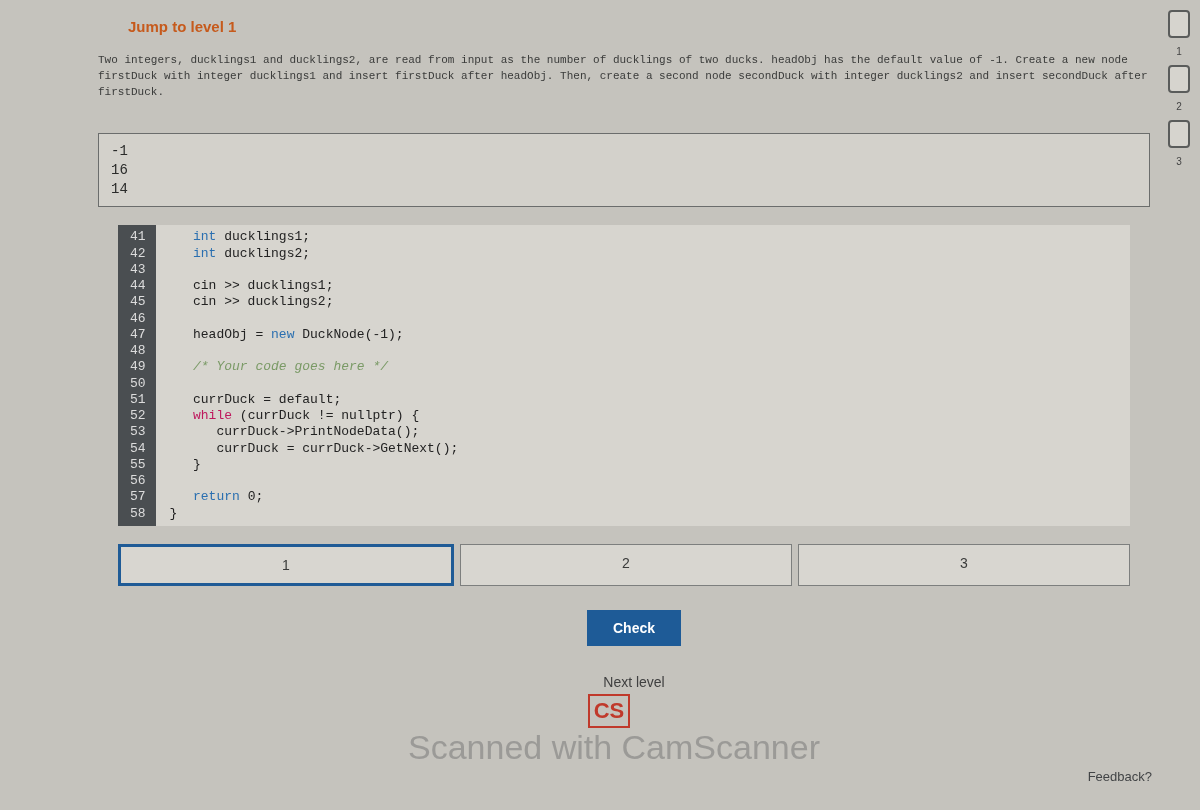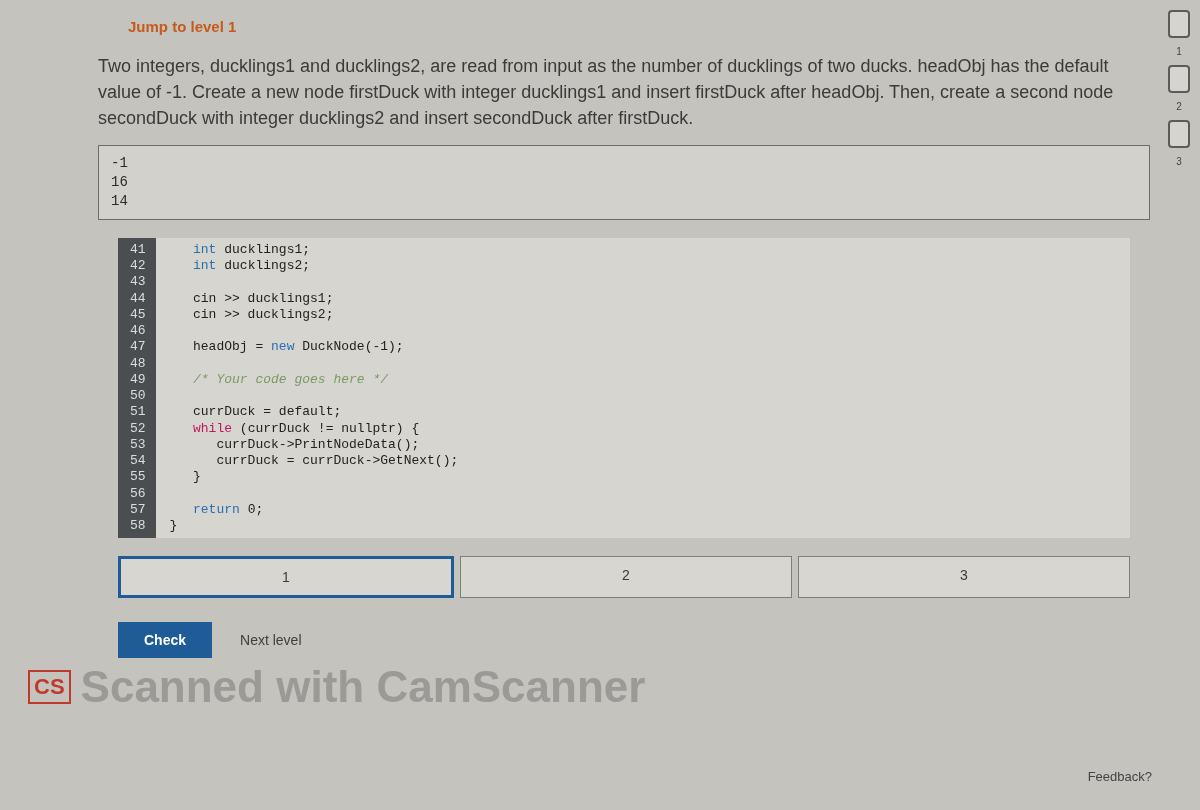--- a/index.html
+++ b/index.html
@@ -16,23 +16,24 @@
   }
   .jump-link {
     color: #c65a1c;
     font-weight: 700;
     font-size: 15px;
     padding: 8px 0 18px 30px;
     display: block;
   }
   .instructions {
     color: #3a3b3a;
-    font-size: 18px;
+    font-size: 11px;
     line-height: 1.45;
-    margin-bottom: 14px;
+    margin-bottom: 32px;
+    font-family: Liberation Mono, monospace;
   }
   .example-label {
     color: #3a3b3a;
     font-size: 15px;
     margin-bottom: 10px;
   }
   .output-box {
     border: 1px solid #6b6d6c;
     background: #d3d1cb;
     padding: 8px 12px;
@@ -85,53 +86,55 @@
     cursor: pointer;
   }
   .page-btn.active {
     border: 3px solid #1f5b96;
   }
   .action-row {
     display: flex;
     align-items: center;
     gap: 28px;
     margin-left: 20px;
+    flex-direction: column;
   }
   .check-btn {
     background: #1e5b97;
     color: #fff;
     font-weight: 700;
     padding: 10px 26px;
     border: none;
     font-size: 14px;
     cursor: pointer;
   }
   .next-level {
     color: #404040;
     font-weight: 400;
     font-size: 14px;
   }
   .watermark-row {
     display: flex;
     align-items: center;
     margin-top: -6px;
     margin-left: 28px;
+    flex-direction: column;
   }
   .cs-badge {
     border: 2px solid #c0392b;
     color: #c0392b;
     font-weight: 900;
     font-size: 22px;
     padding: 2px 4px;
     margin-right: 10px;
   }
   .watermark-text {
-    font-size: 44px;
+    font-size: 34px;
     color: rgba(120,120,120,0.55);
-    font-weight: 700;
+    font-weight: 400;
     text-align: center;
   }
   .feedback {
     position: absolute;
     right: 48px;
     bottom: 26px;
     color: #424446;
     font-size: 13px;
     cursor: pointer;
   }

